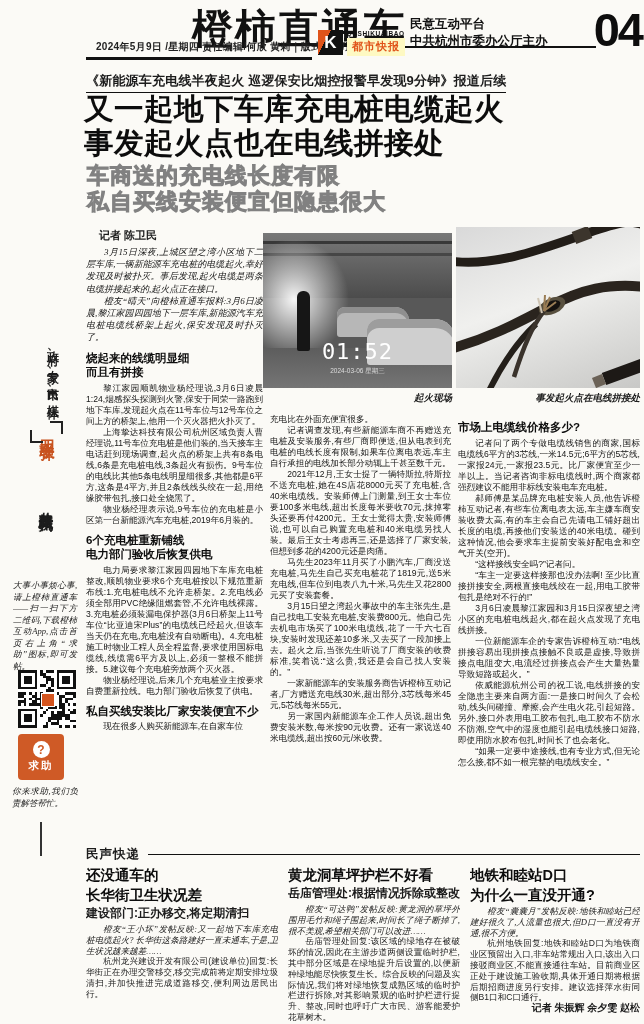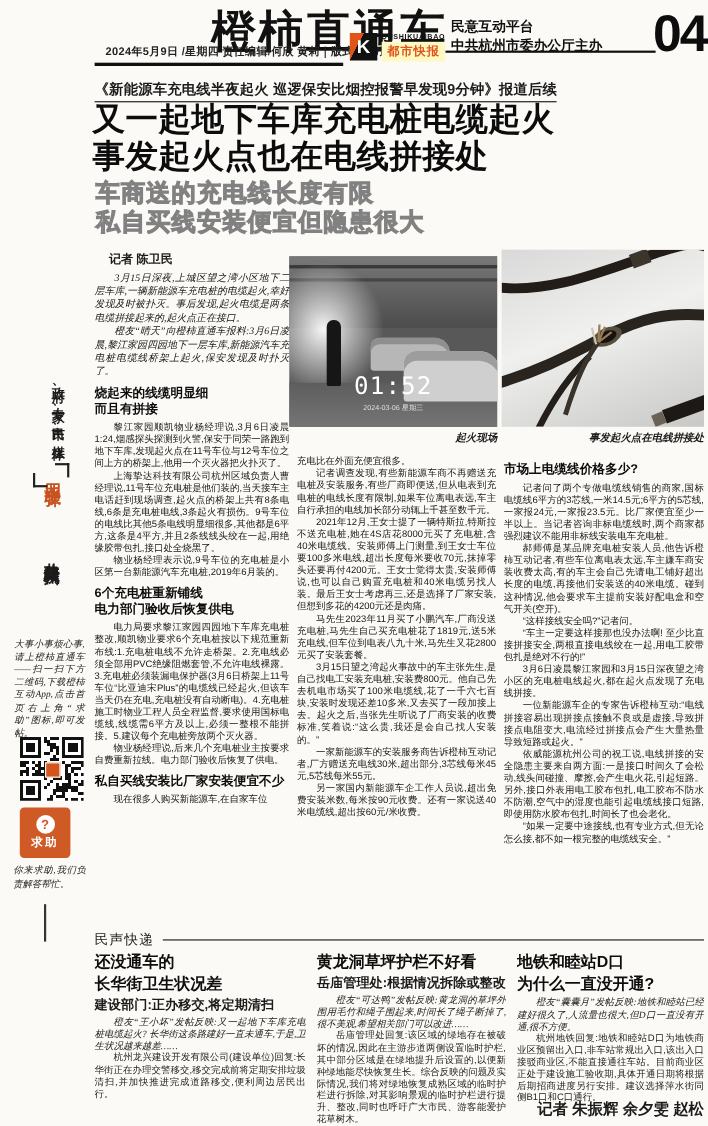--- a/index.html
+++ b/index.html
@@ -76,31 +76,31 @@
   .helpbox{left:18px;top:734px;width:46px;height:46px;background:#cf5a26;border-radius:4px;
            display:flex;flex-direction:column;align-items:center;justify-content:center;gap:1px;}
   .helpbox .qmark{width:17px;height:17px;border-radius:50%;background:#fff;color:#cf5a26;
                   font-weight:900;font-size:12px;display:flex;align-items:center;justify-content:center;}
   .helpbox .hlabel{color:#fff;font-size:10.5px;font-weight:800;letter-spacing:2px;}
   .help-note{left:12px;top:786px;width:66px;font-size:8.5px;line-height:11.5px;text-align:justify;
              font-family:"Liberation Serif",serif;font-style:italic;}
   .rail-rule{left:40px;top:822px;width:1.5px;height:34px;background:#333;}
   
   .ms-head{left:86px;top:846px;width:554px;display:flex;align-items:center;gap:8px;}
-  .ms-label{font-size:12.5px;font-weight:400;letter-spacing:1px;white-space:nowrap;}
+  .ms-label{font-size:12.5px;font-weight:700;letter-spacing:1px;white-space:nowrap;}
   .ms-line{flex:1;height:1.5px;background:#111;}
   .ms-col{overflow:hidden;font-size:8.6px;line-height:10.8px;text-align:justify;}
   .ms-col p{margin:0;text-indent:2em;}
   .ms-col p.kai{font-family:"Liberation Serif",serif;font-style:italic;}
   .ms-t{font-size:14.5px;line-height:18px;font-weight:800;margin:0 0 2px;color:#0d0d0d;}
   .ms-t3{font-size:12px;line-height:15px;font-weight:800;margin:1px 0 3px;}
   .ms1{left:86px;top:866px;width:192px;height:156px;}
   .ms2{left:288px;top:866px;width:172px;height:156px;}
   .ms3{left:470px;top:866px;width:170px;height:156px;}
-  .credits{margin-top:9px;text-align:right;font-size:14px;font-weight:700;text-indent:0!important;}
+  .credits{margin-top:9px;text-align:right;font-size:10px;font-weight:700;text-indent:0!important;}
 </style>
 </head>
 <body>
 
 <div class="page">
 
   <div class="abs masthead">橙柿直通车</div>
   <div class="abs taglines">
     <div>民意互动平台</div>
     <div>中共杭州市委办公厅主办</div>

